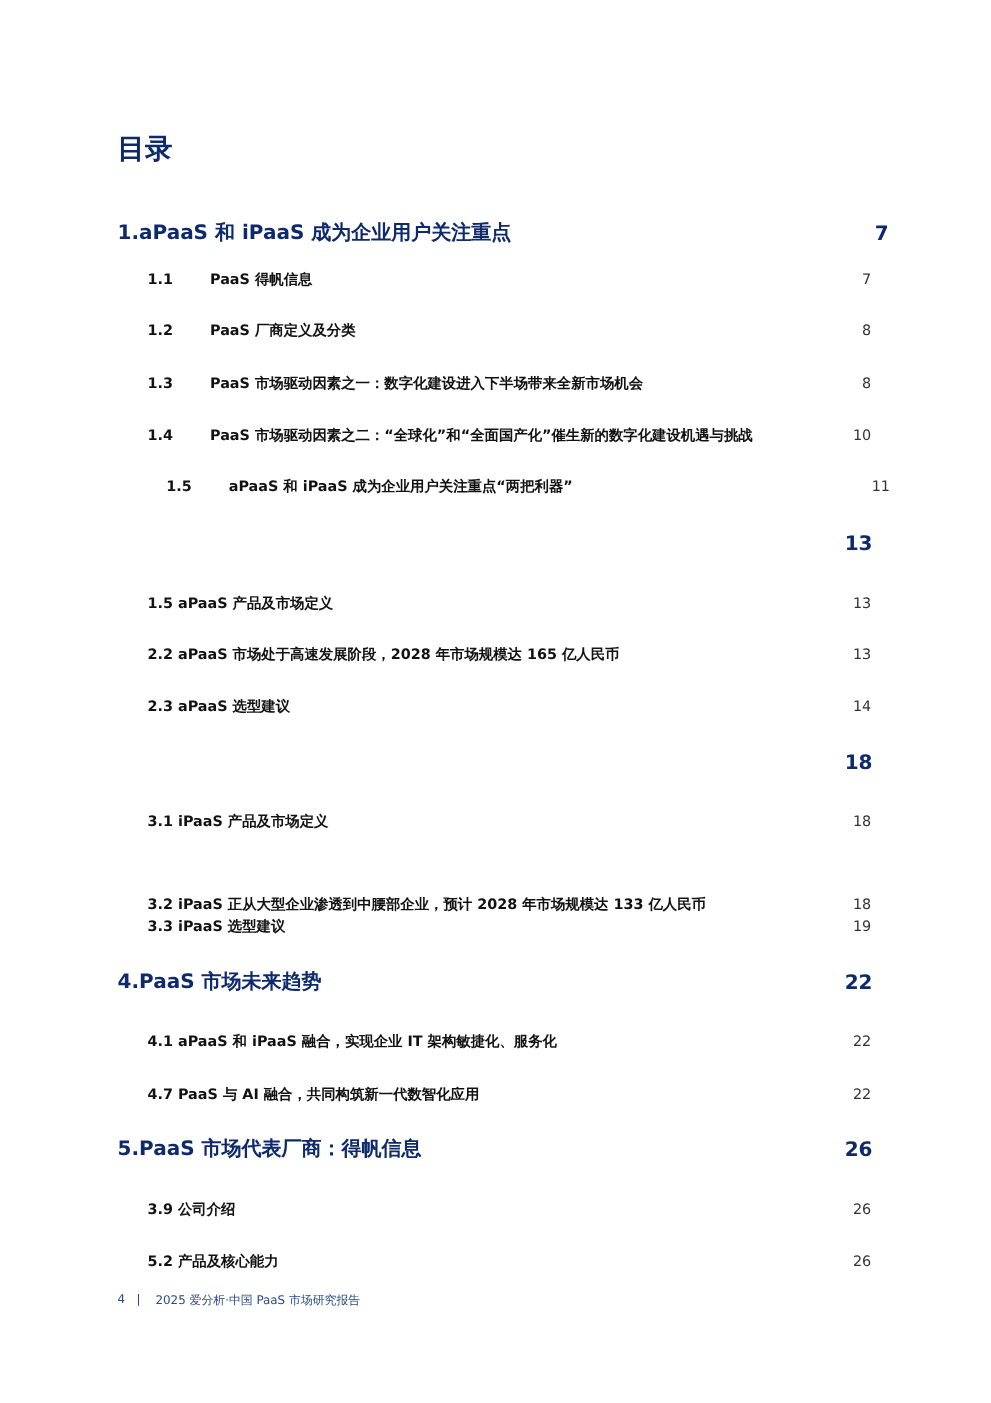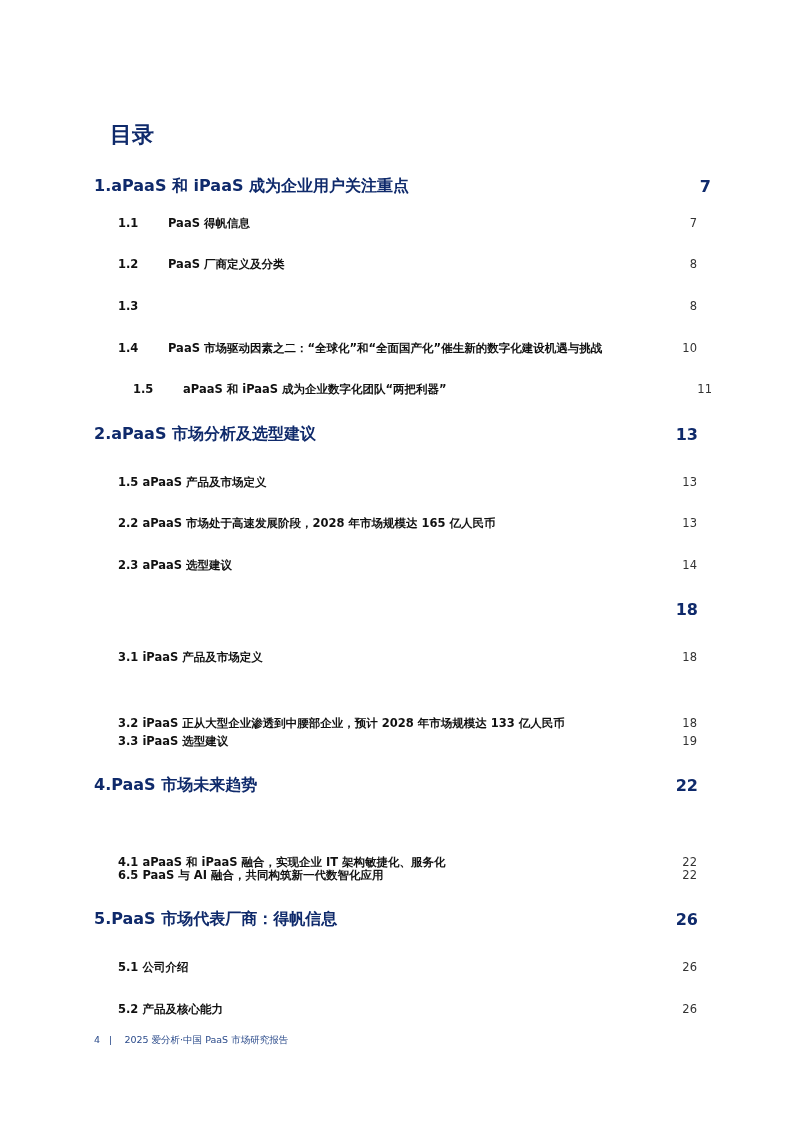--- a/index.html
+++ b/index.html
@@ -1,18 +1,18 @@
 <!DOCTYPE html>
 <html><head>
 <meta charset="utf-8">
 <style>
   html, body { margin:0; padding:0; background:#ffffff; }
   body { width:793px; height:1122px; position:relative; overflow:hidden;
          font-family:"DejaVu Sans","Liberation Sans",sans-serif; }
-  .page-title { position:absolute; left:94px; top:104px; font-size:22px; font-weight:bold; color:#0f2a6b; margin:16px; }
+  .page-title { position:absolute; left:94px; top:104px; font-size:22px; font-weight:bold; color:#0f2a6b; margin:0; }
   .row { position:absolute; left:0; width:793px; display:flex; align-items:center; }
   .row .lbl { font-weight:bold; }
   .h1 { color:#0f2a6b; font-size:16px; }
   .h1 .lbl { position:absolute; left:94px; }
   .h1 .pg { position:absolute; right:95px; font-weight:bold; font-size:16px; }
   .h2 { color:#111111; font-size:11.5px; }
   .h2 .num { position:absolute; left:118px; font-weight:bold; }
   .h2 .lbl { position:absolute; left:168px; }
   .h2 .lbl.inline { left:118px; }
   .h2 .pg { position:absolute; right:96px; font-size:11.5px; color:#333333; font-weight:normal; }
@@ -34,34 +34,34 @@
                <span class="lbl">PaaS 得帆信息</span>
       <span class="pg">7</span>
     </div>
     <div class="row h2" style="top: 256px; height: 16px;">
       <span class="num">1.2</span>
                <span class="lbl">PaaS 厂商定义及分类</span>
       <span class="pg">8</span>
     </div>
     <div class="row h2" style="top: 298px; height: 16px;">
       <span class="num">1.3</span>
+               <span class="lbl">PaaS 市场驱动因素之一：数字化建设进入下半场带来全新市场机会</span>
       <span class="pg">8</span>
     </div>
     <div class="row h2" style="top: 340px; height: 16px;">
       <span class="num">1.4</span>
                <span class="lbl">PaaS 市场驱动因素之二：“全球化”和“全面国产化”催生新的数字化建设机遇与挑战</span>
       <span class="pg">10</span>
     </div>
     <div class="row h2" style="top: 381px; height: 16px; margin-left: 15px;">
       <span class="num">1.5</span>
-               <span class="lbl">aPaaS 和 iPaaS 成为企业数字化团队“两把利器”</span>
+               <span class="lbl">aPaaS 和 iPaaS 成为企业用户关注重点“两把利器”</span>
       <span class="pg">11</span>
     </div>
     <div class="row h1" style="top: 424px; height: 20px;">
-      <span class="lbl">2.aPaaS 市场分析及选型建议</span>
                  <span class="pg">13</span>
     </div>
     <div class="row h2" style="top: 474px; height: 16px;">
       <span class="lbl inline">1.5 aPaaS 产品及市场定义</span>
       <span class="pg">13</span>
     </div>
     <div class="row h2" style="top: 515px; height: 16px;">
       <span class="lbl inline">2.2 aPaaS 市场处于高速发展阶段，2028 年市场规模达 165 亿人民币</span>
       <span class="pg">13</span>
     </div>
@@ -81,34 +81,34 @@
       <span class="pg">18</span>
     </div>
     <div class="row h2" style="top: 733px; height: 16px;">
       <span class="lbl inline">3.3 iPaaS 选型建议</span>
       <span class="pg">19</span>
     </div>
     <div class="row h1" style="top: 775px; height: 20px;">
       <span class="lbl">4.PaaS 市场未来趋势</span>
                  <span class="pg">22</span>
     </div>
-    <div class="row h2" style="top: 825px; height: 16px; margin-top: 29px;">
+    <div class="row h2" style="top: 825px; height: 16px;">
       <span class="lbl inline">4.1 aPaaS 和 iPaaS 融合，实现企业 IT 架构敏捷化、服务化</span>
       <span class="pg">22</span>
     </div>
     <div class="row h2" style="top: 867px; height: 16px;">
-      <span class="lbl inline">6.5 PaaS 与 AI 融合，共同构筑新一代数智化应用</span>
+      <span class="lbl inline">4.7 PaaS 与 AI 融合，共同构筑新一代数智化应用</span>
       <span class="pg">22</span>
     </div>
     <div class="row h1" style="top: 909px; height: 20px;">
       <span class="lbl">5.PaaS 市场代表厂商：得帆信息</span>
                  <span class="pg">26</span>
     </div>
     <div class="row h2" style="top: 959px; height: 16px;">
-      <span class="lbl inline">5.1  公司介绍</span>
+      <span class="lbl inline">3.9  公司介绍</span>
       <span class="pg">26</span>
     </div>
     <div class="row h2" style="top: 1001px; height: 16px;">
       <span class="lbl inline">5.2  产品及核心能力</span>
       <span class="pg">26</span>
     </div>
   </div>
 
 <div class="footer">
   <span>4</span>

